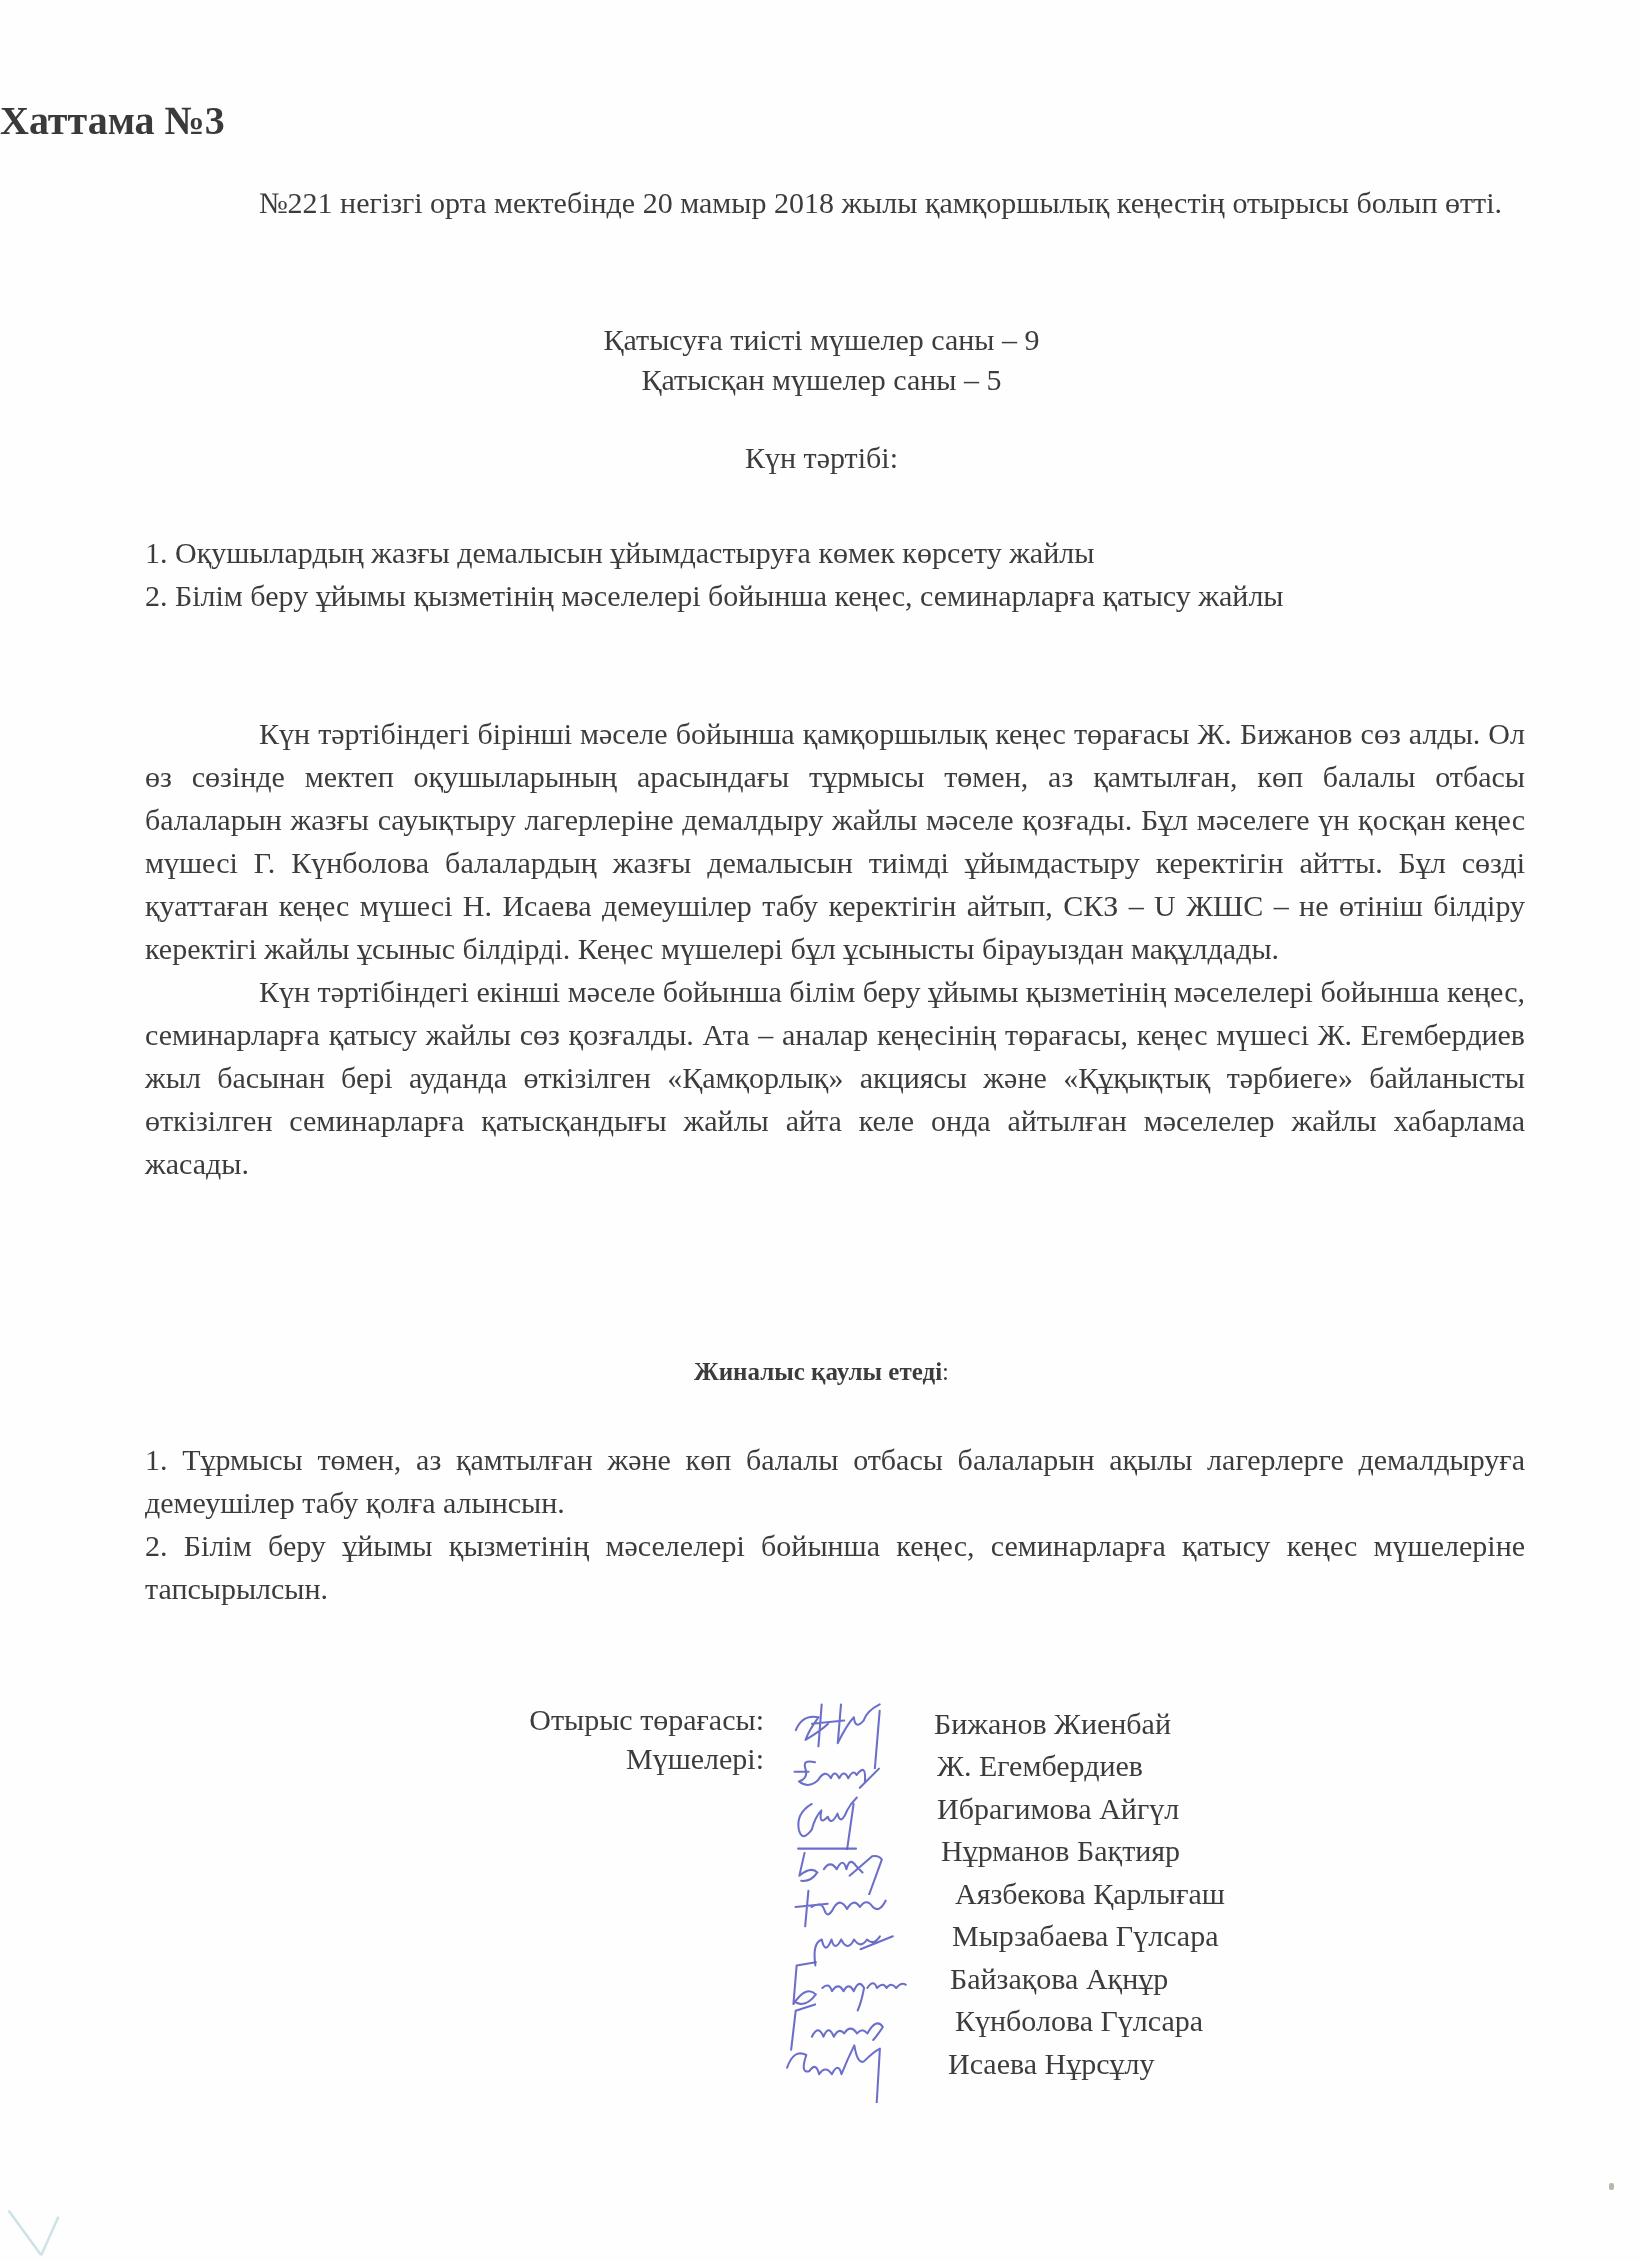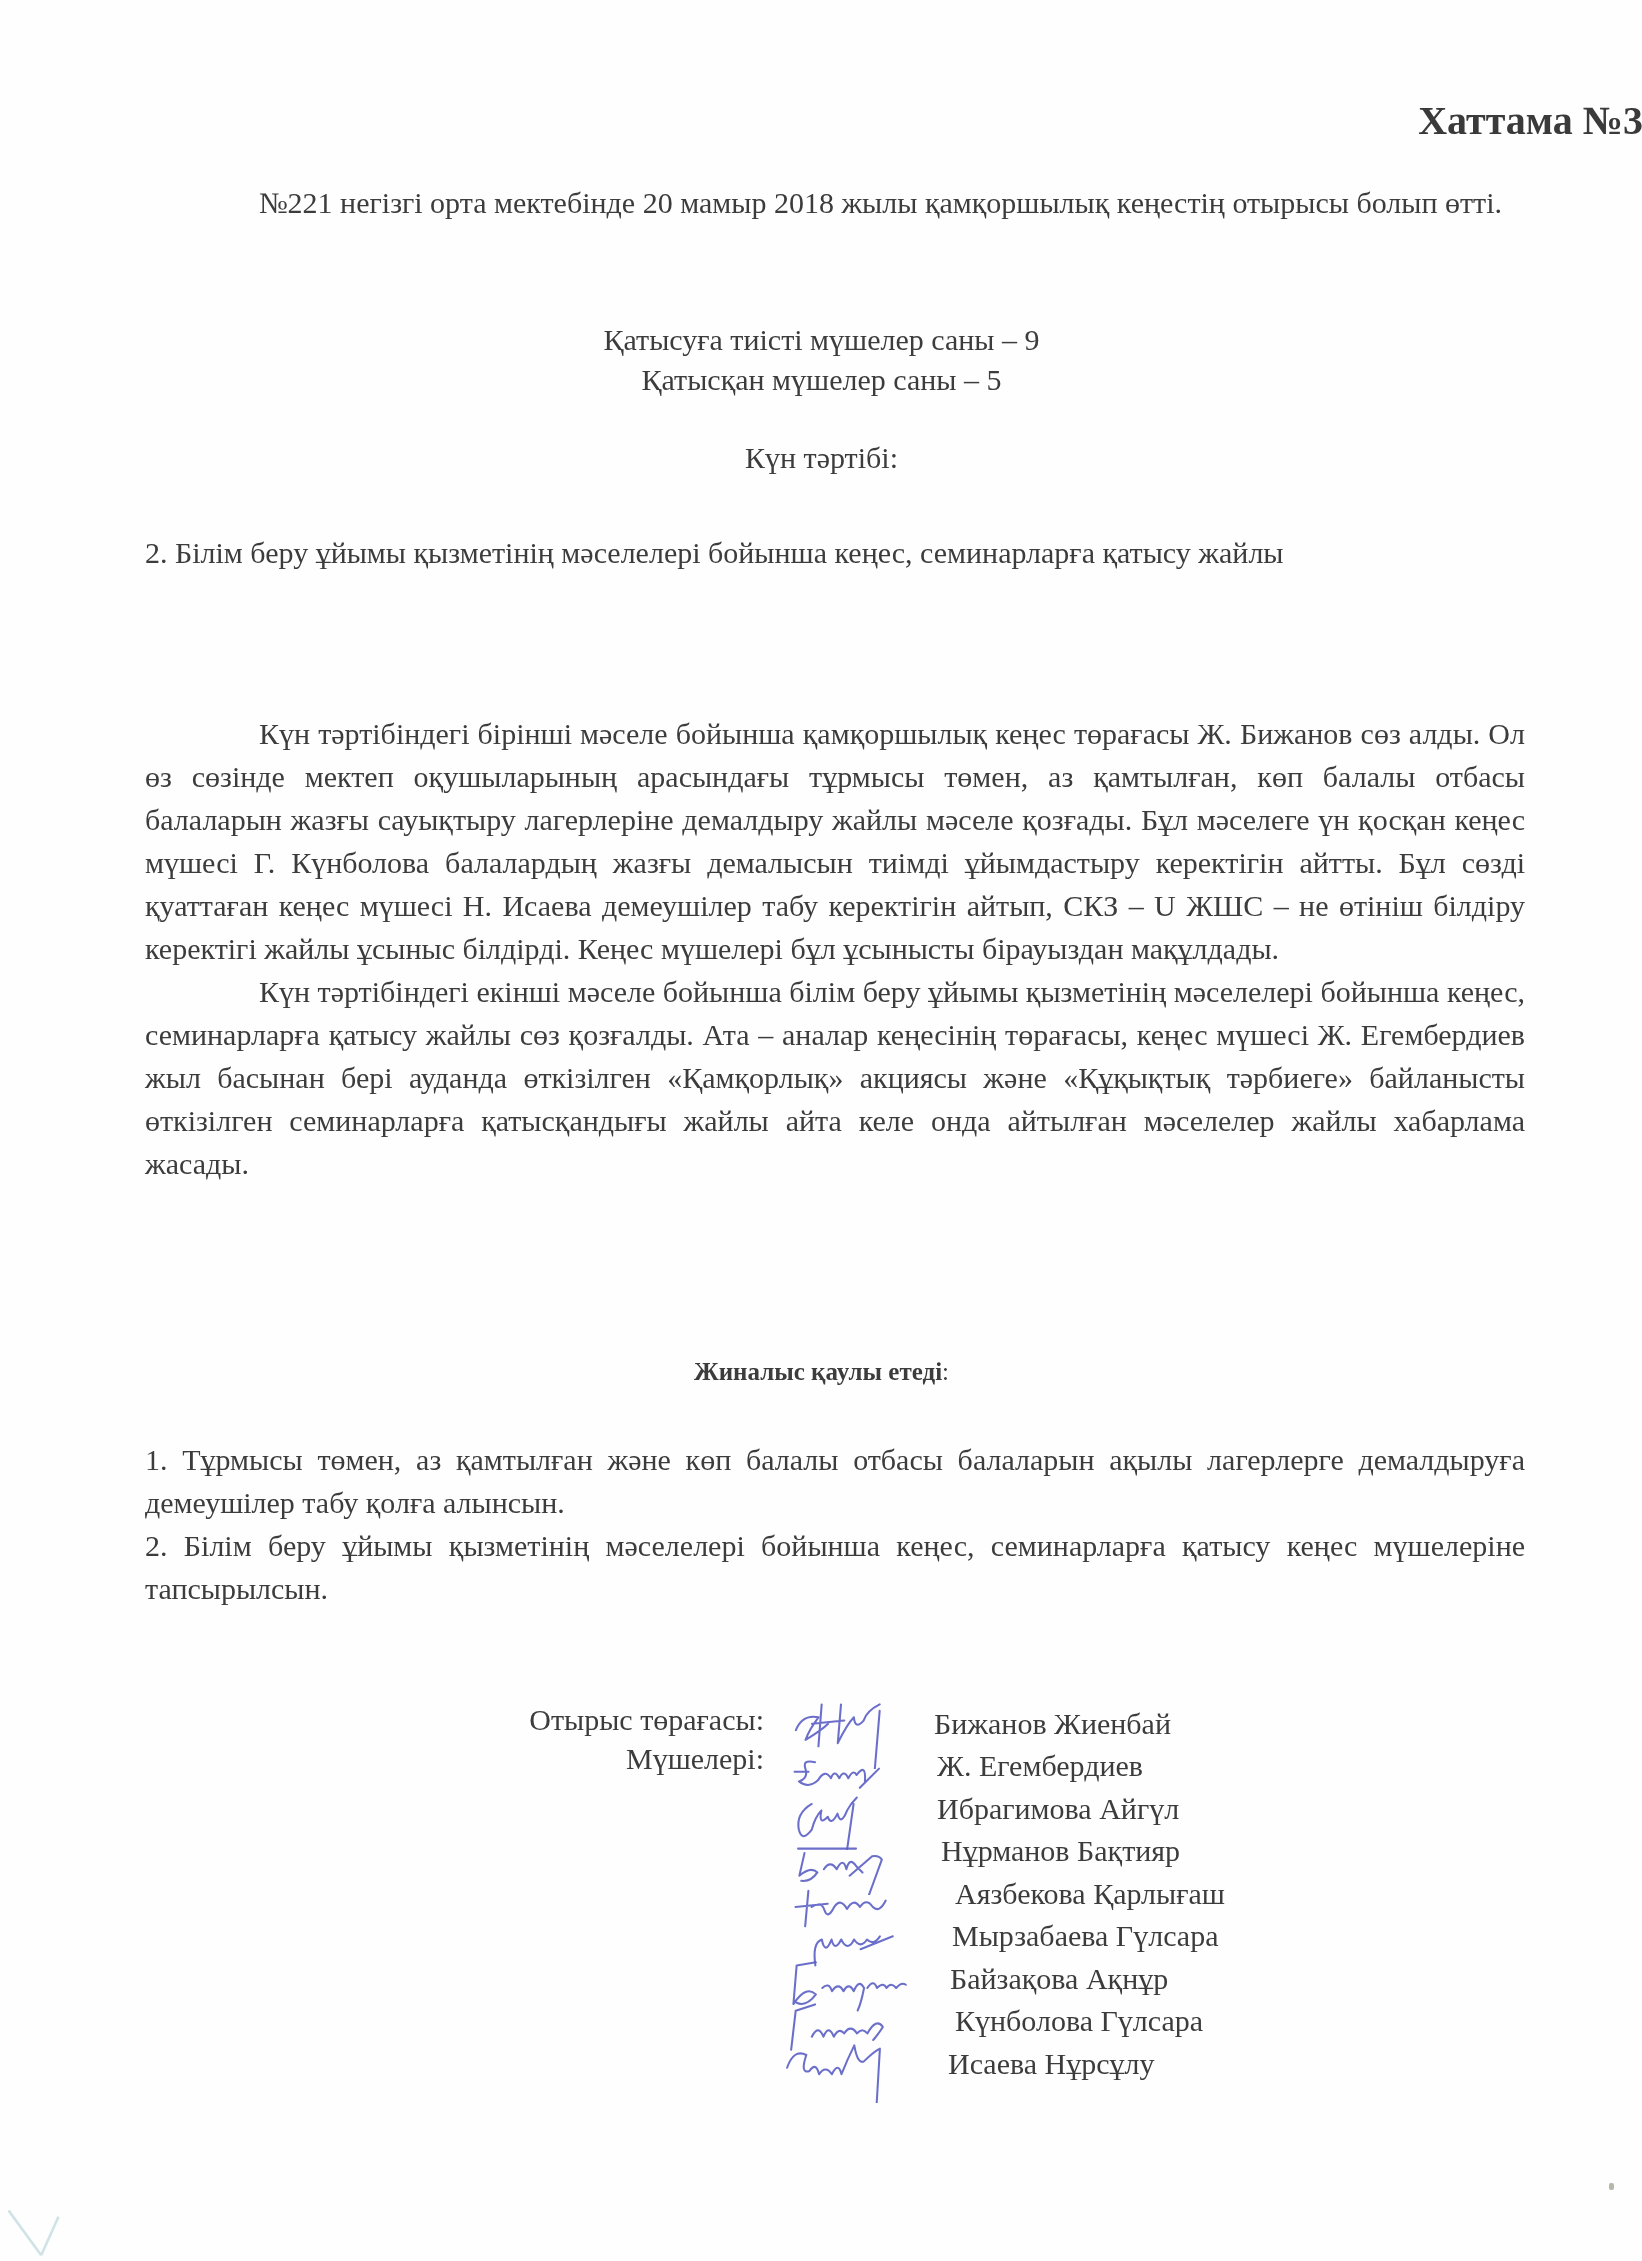--- a/index.html
+++ b/index.html
@@ -4,21 +4,21 @@
 <style>
   html, body { margin: 0; padding: 0; background: #ffffff; }
   body {
     width: 1643px; height: 2261px; position: relative; overflow: hidden;
     font-family: "Liberation Serif", "DejaVu Serif", serif;
     color: #3c3c3c;
   }
   .page { position: absolute; left: 0; top: 0; width: 1643px; height: 2261px; background: #fefefe; }
   .abs { position: absolute; }
   .title {
-    left: 0; width: 1643px; top: 95px; text-align: right;
+    left: 0; width: 1643px; top: 95px; text-align: left;
     font-size: 40px; font-weight: bold; line-height: 52px; color: #3a3a3a;
   }
   .text-col { left: 145px; width: 1380px; font-size: 30px; line-height: 41px; }
   .justify { text-align: justify; text-align-last: left; }
   .indent { text-indent: 114px; }
   .intro { top: 182px; }
   .counts { left: 0; width: 1643px; top: 320px; text-align: center; font-size: 30px; line-height: 40px; }
   .agenda-title { left: 0; width: 1643px; top: 438px; text-align: center; font-size: 30px; line-height: 40px; font-family: Liberation Serif, serif; }
   .agenda { top: 531px; line-height: 43px; }
   .agenda p { margin: 0; }
@@ -52,20 +52,21 @@
   <div class="abs text-col justify indent intro">№221 негізгі орта мектебінде 20 мамыр 2018 жылы қамқоршылық кеңестің отырысы болып өтті.</div>
 
   <div class="abs counts">
     <div>Қатысуға тиісті мүшелер саны – 9</div>
     <div>Қатысқан мүшелер саны – 5</div>
   </div>
 
   <div class="abs agenda-title">Күн тәртібі:</div>
 
   <div class="abs text-col justify agenda">
+    <p>1.  Оқушылардың жазғы демалысын ұйымдастыруға көмек көрсету жайлы</p>
     <p>2. Білім беру ұйымы қызметінің мәселелері бойынша кеңес, семинарларға қатысу жайлы</p>
   </div>
 
   <div class="abs text-col justify discussion">
     <p class="indent">Күн тәртібіндегі бірінші мәселе бойынша қамқоршылық кеңес төрағасы Ж. Бижанов сөз алды. Ол өз сөзінде мектеп оқушыларының арасындағы тұрмысы төмен, аз қамтылған, көп балалы отбасы балаларын жазғы сауықтыру лагерлеріне демалдыру жайлы мәселе қозғады. Бұл мәселеге үн қосқан кеңес мүшесі Г. Күнболова балалардың жазғы демалысын тиімді ұйымдастыру керектігін айтты. Бұл сөзді қуаттаған кеңес мүшесі Н. Исаева демеушілер табу керектігін айтып, СКЗ – U ЖШС – не өтініш білдіру керектігі жайлы ұсыныс білдірді.  Кеңес мүшелері бұл ұсынысты бірауыздан мақұлдады.</p>
     <p class="indent">Күн тәртібіндегі екінші мәселе бойынша білім беру ұйымы қызметінің мәселелері бойынша кеңес, семинарларға қатысу жайлы сөз қозғалды. Ата – аналар кеңесінің төрағасы, кеңес мүшесі Ж. Егембердиев жыл басынан бері ауданда өткізілген «Қамқорлық» акциясы және «Құқықтық тәрбиеге» байланысты өткізілген семинарларға қатысқандығы жайлы айта келе онда айтылған мәселелер жайлы хабарлама жасады.</p>
   </div>
 
   <div class="abs resolution-title">
     <span class="bold">Жиналыс қаулы етеді</span><span>:</span>

